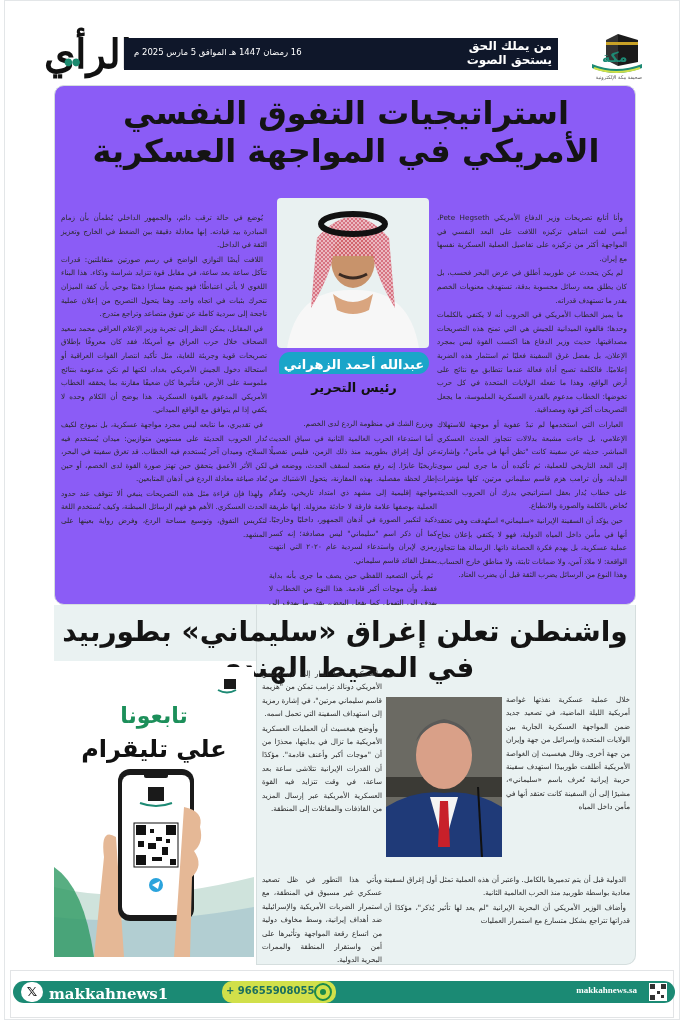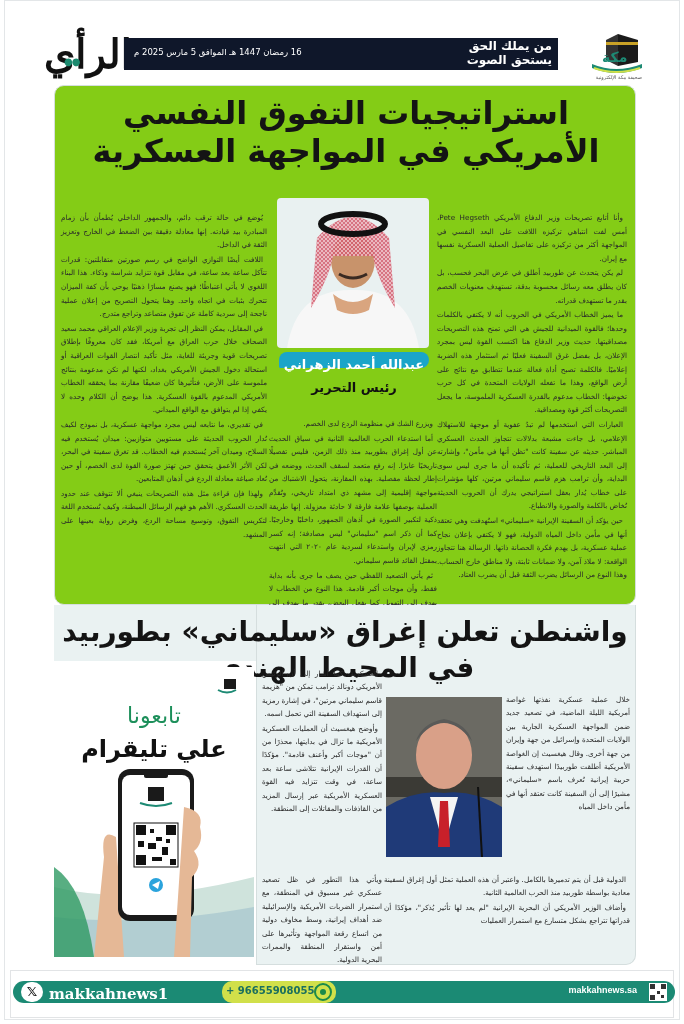--- a/index.html
+++ b/index.html
@@ -12,60 +12,60 @@
   .header { position: absolute; left: 40px; top: 30px; width: 606px; height: 52px; }
   .brand-title { position: absolute; left: 4px; top: 0; font-family: "DejaVu Serif", serif; font-weight: bold; font-size: 40px; line-height: 48px; color: #111; direction: rtl; letter-spacing: -1px; }
   .brand-title .dots { position: absolute; left: 20px; bottom: -8px; font-size: 10px; color: #1d8a6f; }
   .header-bar { position: absolute; left: 84px; top: 8px; width: 434px; height: 32px; background: #0f172a; }
   .header-date { position: absolute; left: 10px; top: 9px; font-size: 8.5px; color: #fff; direction: rtl; white-space: nowrap; }
   .slogan { position: absolute; right: 6px; top: 1px; text-align: right; direction: rtl; color: #fff; font-weight: bold; font-size: 12px; line-height: 14px; }
   .logo { position: absolute; right: 2px; top: 0px; width: 56px; height: 48px; }
   .logo-caption { position: absolute; right: 4px; top: 44px; font-size: 5px; color: #555; direction: rtl; }
 
   
-  .article-card { position: absolute; left: 54px; top: 85px; width: 582px; height: 520px; background: #84cc16; border-radius: 10px; border: 1px solid #d5dede; }
+  .article-card { position: absolute; left: 54px; top: 85px; width: 582px; height: 520px; background: #8b5cf6; border-radius: 10px; border: 1px solid #d5dede; }
   .article-title { position: absolute; left: 0; top: 8px; width: 582px; text-align: center; direction: rtl; font-family: "DejaVu Sans", sans-serif; font-weight: bold; font-size: 32px; line-height: 38px; color: #141414; }
 
   .col { position: absolute; direction: rtl; text-align: justify; font-size: 7.2px; line-height: 13.6px; color: #2a2a2a; margin-top: 15px; }
   .col p { margin-bottom: 1px; text-indent: 4px; }
   .col-right { right: 8px; top: 110px; width: 190px; }
   .col-left { left: 6px; top: 110px; width: 206px; }
   .col-mid { left: 214px; top: 268px; width: 168px; }
 
   .author-photo { position: absolute; left: 222px; top: 112px; width: 152px; height: 150px; border-radius: 4px; overflow: hidden; }
-  .author-badge { position: absolute; left: 224px; top: 266px; width: 150px; height: 16px; background: #1aa5c9; border-radius: 14px 14px 14px 2px; color: #fff; font-weight: bold; font-size: 13px; text-align: center; direction: rtl; line-height: 26px; }
+  .author-badge { position: absolute; left: 224px; top: 266px; width: 150px; height: 22px; background: #1aa5c9; border-radius: 14px 14px 14px 2px; color: #fff; font-weight: bold; font-size: 13px; text-align: center; direction: rtl; line-height: 26px; }
   .author-role { position: absolute; left: 224px; top: 294px; width: 150px; text-align: center; direction: rtl; font-weight: bold; font-size: 13px; color: #111; }
 
   
   .news-area { position: absolute; left: 54px; top: 605px; width: 582px; height: 360px; }
   .news-card { position: absolute; left: 202px; top: 0; width: 380px; height: 360px; background: #eaf2f2; border-radius: 0 0 10px 0; border: 1px solid #d5dede; border-top: none; }
   .news-title-bg { position: absolute; left: 0; top: 0; width: 582px; height: 56px; background: #eaf2f2; }
   .news-title { position: absolute; left: 0; top: 9px; width: 582px; text-align: center; direction: rtl; font-weight: bold; font-size: 28px; line-height: 36px; color: #141414; }
 
   .ncol { position: absolute; direction: rtl; text-align: justify; font-size: 7.2px; line-height: 13.4px; color: #2a2a2a; }
   .ncol p { margin-bottom: 1px; text-indent: 4px; }
 
   .news-photo { position: absolute; left: 332px; top: 92px; width: 116px; height: 160px; overflow: hidden; }
 
   
   .promo { position: absolute; left: 0; top: 62px; width: 200px; height: 290px; background: #ffffff; overflow: hidden; }
-  .promo-h1 { position: absolute; left: 0; top: 36px; width: 200px; text-align: center; direction: rtl; font-weight: normal; font-size: 22px; color: #1c8f5a; }
+  .promo-h1 { position: absolute; left: 0; top: 36px; width: 200px; text-align: center; direction: rtl; font-weight: bold; font-size: 22px; color: #1c8f5a; }
   .promo-h2 { position: absolute; left: 0; top: 68px; width: 200px; text-align: center; direction: rtl; font-weight: bold; font-size: 24px; color: #111; }
   .promo-mini-logo { position: absolute; right: 16px; top: 10px; width: 22px; height: 18px; }
 
   
   .footer { position: absolute; left: 10px; top: 970px; width: 664px; height: 48px; border: 1px solid #e2e4e6; }
   .footer-bar { position: absolute; left: 2px; top: 10px; width: 662px; height: 22px; background: #1b8a74; border-radius: 12px; }
   .x-badge { position: absolute; left: 8px; top: 1px; width: 22px; height: 20px; background: #fff; border-radius: 10px; text-align: center; font-size: 13px; line-height: 20px; color: #111; font-weight: bold; }
   .footer-x-handle { position: absolute; left: 36px; top: 4px; font-family: "DejaVu Serif", serif; font-size: 15px; color: #fff; font-weight: bold; }
   .phone-pill { position: absolute; left: 209px; top: 0px; width: 114px; height: 22px; background: #d1e04a; border-radius: 10px; }
   .phone-num { position: absolute; left: 4px; top: 4px; font-size: 10px; font-weight: bold; color: #1b6f5e; }
   .wa-icon { position: absolute; right: 4px; top: 2px; width: 18px; height: 18px; border-radius: 9px; background: #d1e04a; border: 2px solid #1b8a4a; }
   .wa-icon:after { content: ""; position: absolute; left: 4px; top: 4px; width: 6px; height: 6px; border-radius: 3px; background: #1b8a4a; }
-  .footer-site { position: absolute; right: 38px; top: 4px; font-family: Liberation Sans, sans-serif; font-size: 9px; color: #fff; font-weight: bold; }
+  .footer-site { position: absolute; right: 38px; top: 4px; font-family: Liberation Serif, serif; font-size: 9px; color: #fff; font-weight: bold; }
   .footer-qr { position: absolute; right: 8px; top: 2px; width: 18px; height: 18px; background: #fff; }
 </style>
 </head>
 <body>
 
 <div class="page-frame"></div>
 
 <div class="header">
   <div class="brand-title">
     <span>الرأي</span>

